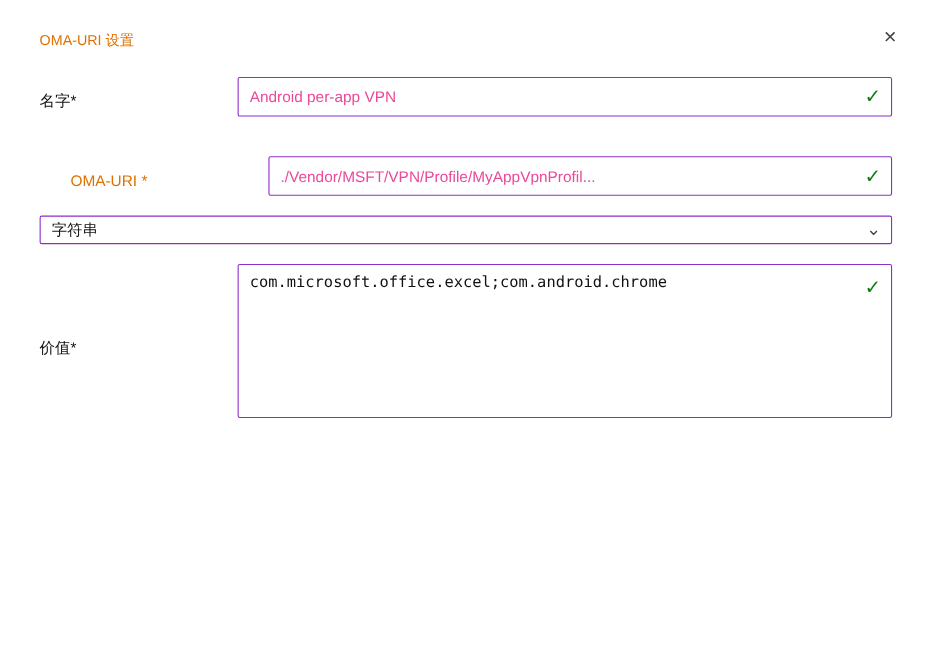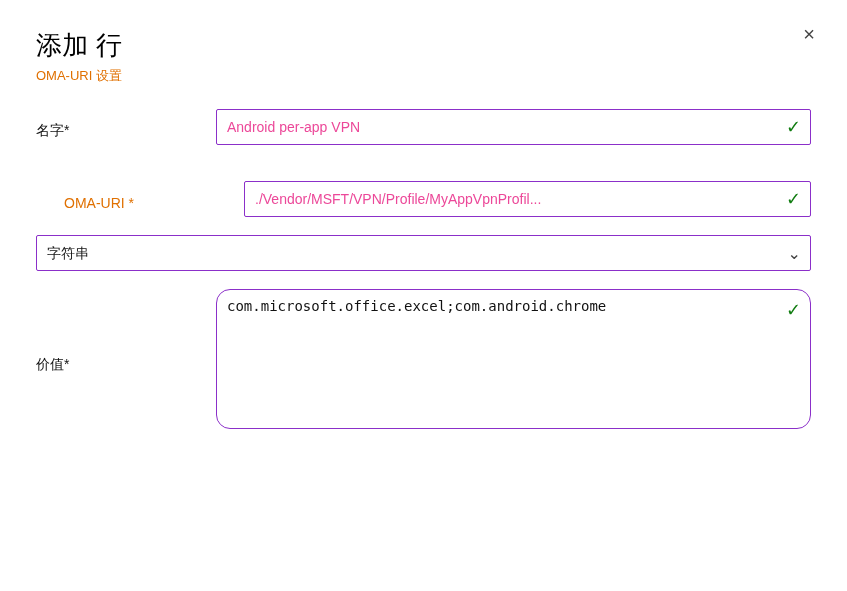--- a/index.html
+++ b/index.html
@@ -73,21 +73,21 @@
       outline: none;
       background: #fff;
     }
     .form-input.active-border {
       border-color: #8b2fc9;
     }
     .form-textarea {
       width: 100%;
       min-height: 140px;
       border: 1.5px solid #ccc;
-      border-radius: 14px;
+      border-radius: 2px;
       padding: 8px 36px 8px 10px;
       font-size: 14px;
       color: #111;
       outline: none;
       background: #fff;
       resize: none;
     }
     .form-textarea.active-border {
       border-color: #8b2fc9;
     }
@@ -106,21 +106,21 @@
       top: 10px;
       color: #107c10;
       font-size: 18px;
       pointer-events: none;
     }
     .select-wrap {
       position: relative;
     }
     .form-select {
       width: 100%;
-      height: 36px;
+      height: 26px;
       border: 1.5px solid #8b2fc9;
       border-radius: 2px;
       padding: 0 36px 0 10px;
       font-size: 14px;
       color: #111;
       outline: none;
       background: #fff;
       appearance: none;
       -webkit-appearance: none;
       cursor: pointer;
@@ -135,21 +135,20 @@
       pointer-events: none;
     }
   </style>
 </head>
 <body>
 
 <div class="dialog">
 
   <button class="close-btn">×</button>
 
-  <div class="dialog-title">添加 行</div>
   <div class="dialog-subtitle">OMA-URI 设置</div>
 
   <div class="form-row">
     <div class="form-label">名字*</div>
     <div class="form-control-wrap">
       <input type="text" class="form-input active-border" value="Android per-app VPN" style="">
       <span class="check-icon">✓</span>
     </div>
   </div>
 

